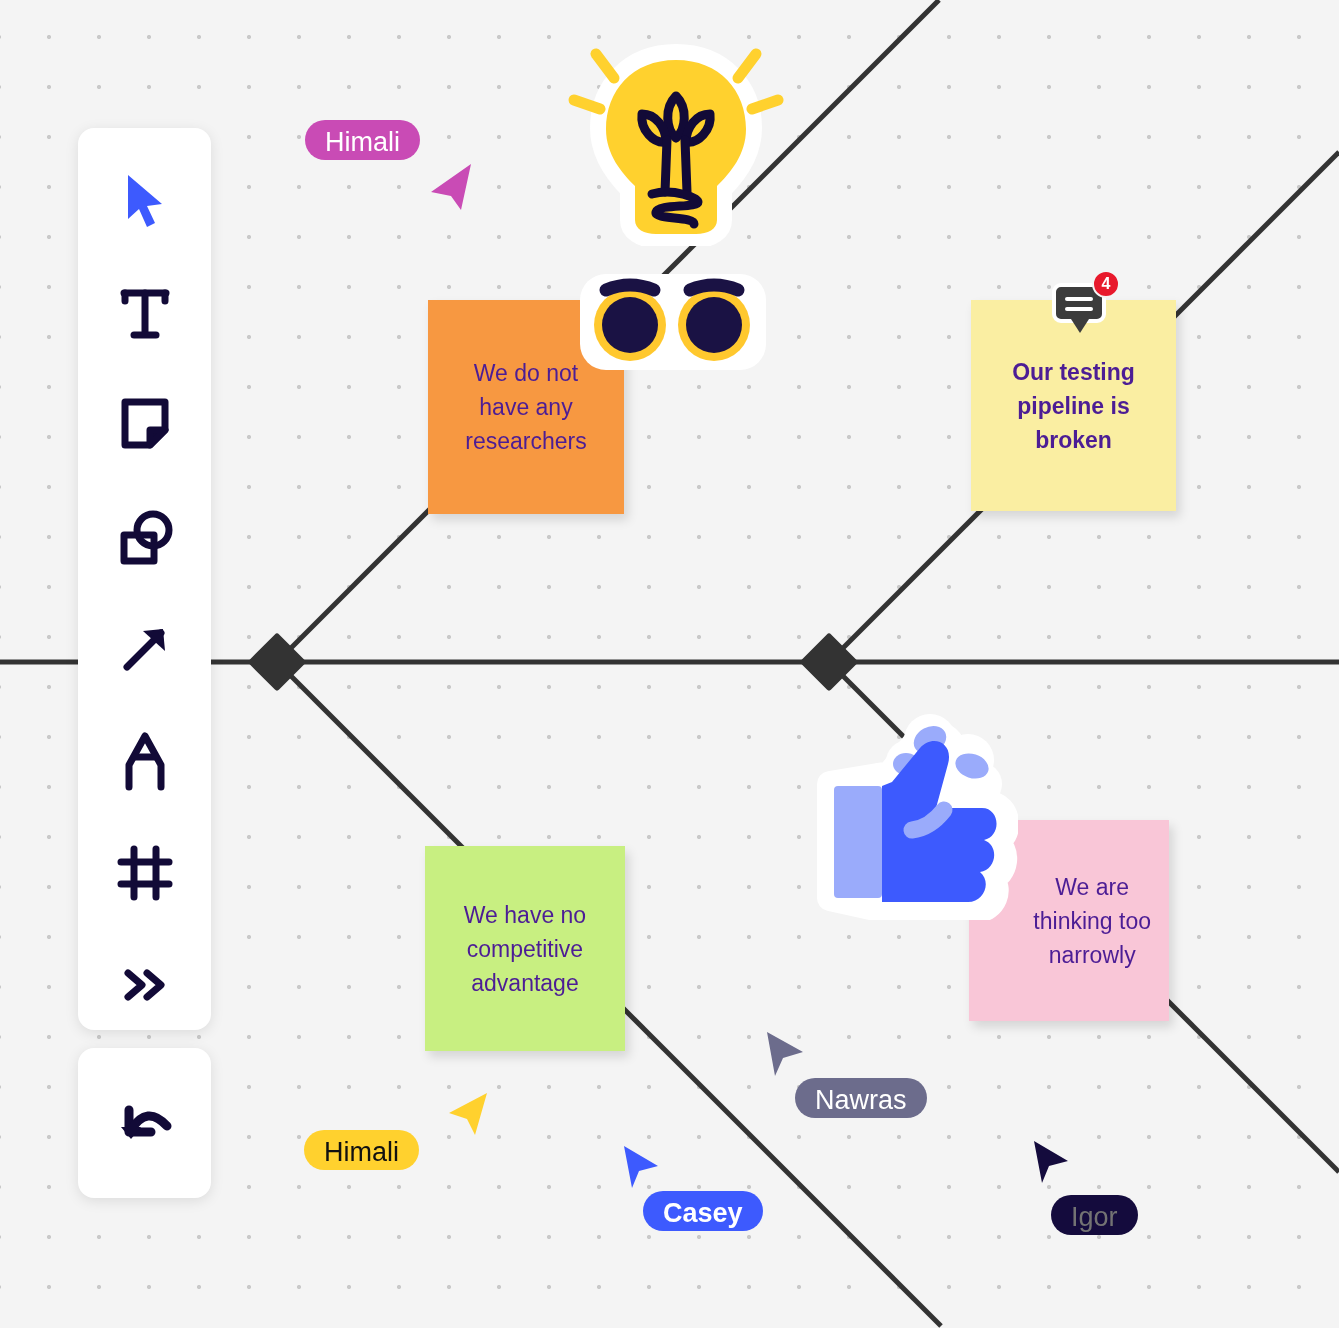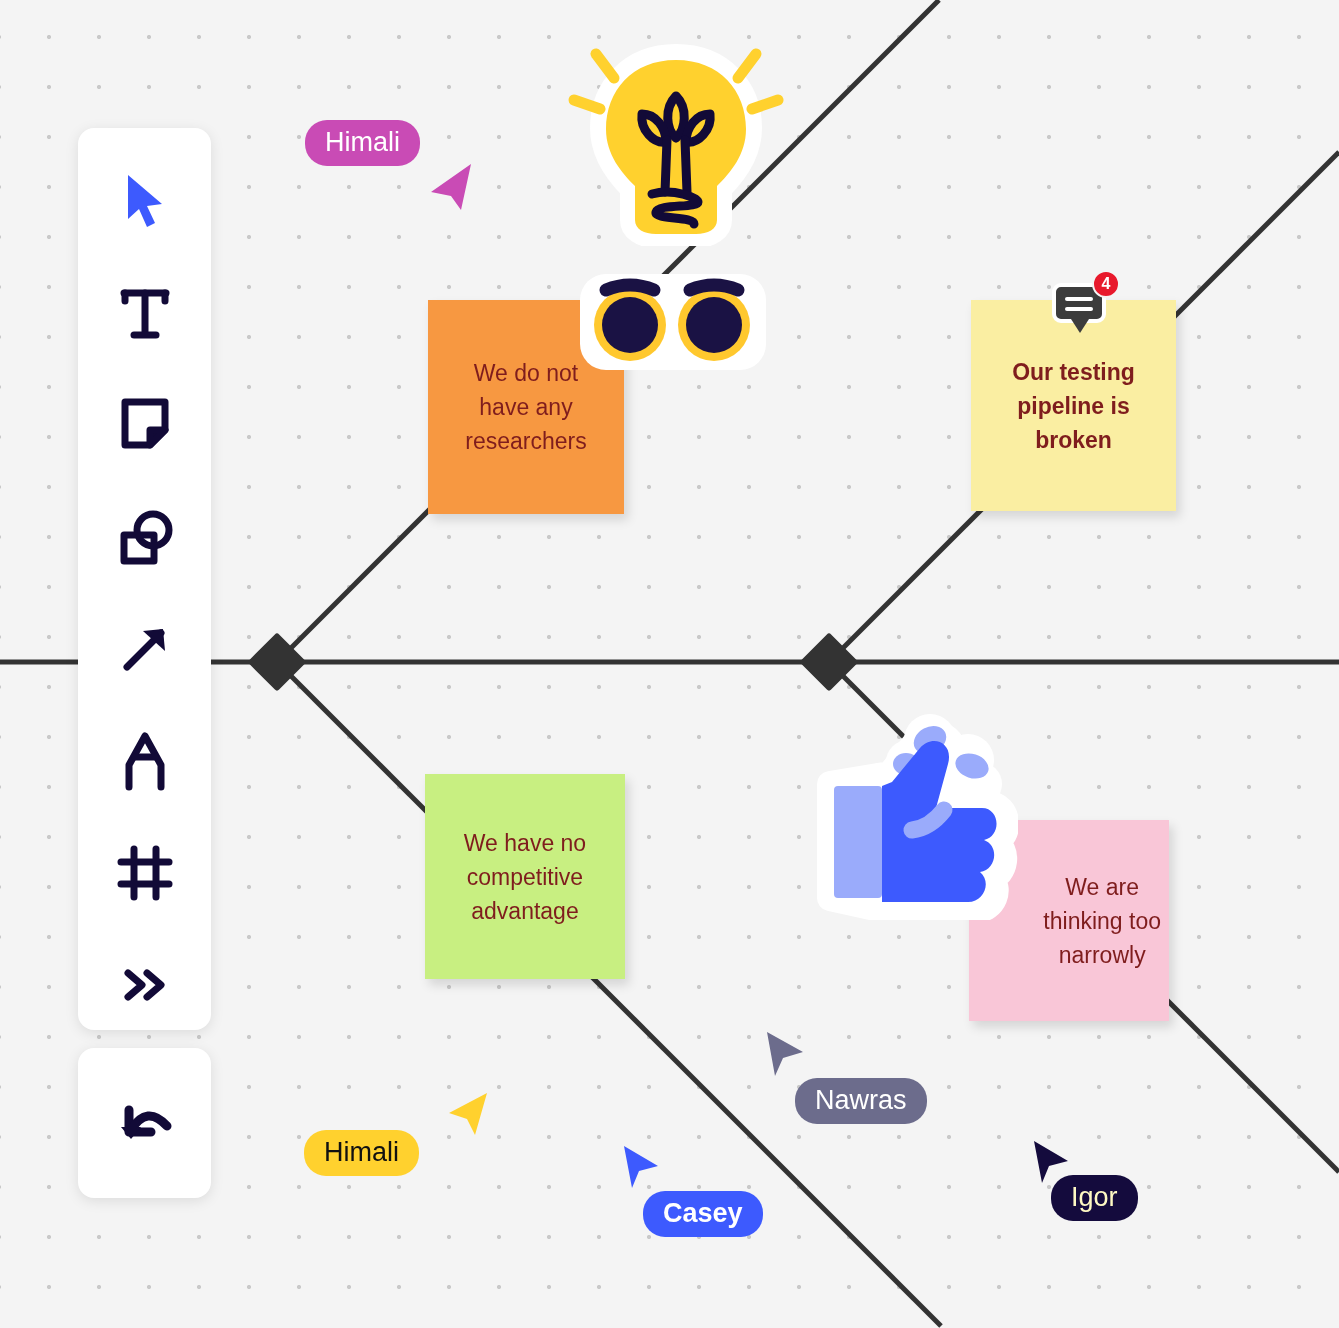--- a/index.html
+++ b/index.html
@@ -26,24 +26,24 @@
   
   #fishbone { position: absolute; left: 0; top: 0; width: 1339px; height: 1328px; }
 
   
   .sticky {
     position: absolute;
     display: flex;
     align-items: center;
     justify-content: center;
     text-align: center;
-    color: #7f1d1d;
+    color: #4c1d95;
     font-size: 23px;
     line-height: 34px;
-    padding: 10px 8px;
+    padding: 10px 18px;
     box-shadow: 4px 6px 10px rgba(0,0,0,0.13);
   }
   .sticky-text { display: block; white-space: pre-line; }
 
   
   .comment-badge {
     position: absolute;
     width: 54px; height: 44px;
   }
   .comment-bubble {
@@ -82,21 +82,21 @@
 
   
   .sticker { position: absolute; }
 
   
   .cursor-group { position: absolute; }
   .cursor-arrow { position: absolute; }
   .cursor-label {
     position: absolute;
     border-radius: 22px;
-    padding: 7px 20px 9px 20px;
+    padding: 7px 20px 3px 20px;
     font-size: 27px;
     line-height: 30px;
     white-space: nowrap;
   }
 
   
   #toolbar {
     position: absolute;
     left: 78px; top: 128px;
     width: 133px; height: 902px;
@@ -151,21 +151,21 @@
 have any
 researchers</span>
   </div>
 
   <div class="sticky" id="sticky-1" style="left:971px; top:300px; width:205px; height:211px; background:#faeea2;font-weight:bold;">
     <span class="sticky-text">Our testing
 pipeline is
 broken</span>
   </div>
 
-  <div class="sticky" id="sticky-2" style="left:425px; top:774px; width:200px; height:205px; background:#c8ef81;">
+  <div class="sticky" id="sticky-2" style="left:425px; top:846px; width:200px; height:205px; background:#c8ef81;">
     <span class="sticky-text">We have no
 competitive
 advantage</span>
   </div>
 
   <div class="sticky" id="sticky-3" style="left:969px; top:820px; width:200px; height:201px; background:#f9c6d7;justify-content:flex-end;">
     <span class="sticky-text">We are
 thinking too
 narrowly</span>
   </div>
@@ -275,21 +275,21 @@
     <svg class="cursor-arrow" style="left:0; top:0;" width="42" height="46" viewBox="0 0 42 46" xmlns="http://www.w3.org/2000/svg">
       <path d="M4 2 L 38 22 L 19 27 L 12 44 Z" fill="#3d5afe"></path>
     </svg>
     <div class="cursor-label" style="left:23px; top:47px; background:#3d5afe; color:#ffffff;font-weight:bold;">Casey</div>
   </div>
 
   <div class="cursor-group" style="left:1030px; top:1139px;">
     <svg class="cursor-arrow" style="left:0; top:0;" width="42" height="46" viewBox="0 0 42 46" xmlns="http://www.w3.org/2000/svg">
       <path d="M4 2 L 38 22 L 19 27 L 12 44 Z" fill="#140b3d"></path>
     </svg>
-    <div class="cursor-label" style="left:21px; top:36px; background:#140b3d; color:#fef9c3;">Igor</div>
+    <div class="cursor-label" style="left:21px; top:56px; background:#140b3d; color:#737373;">Igor</div>
   </div>
 
   <div id="toolbar">
 
     <div class="tool">
       <svg width="46" height="56" viewBox="0 0 46 56" xmlns="http://www.w3.org/2000/svg">
         <path d="M6 2 L 6 46 L 17 36 L 25 54 L 33 50 L 25 33 L 40 31 Z" fill="#3d5afe"></path>
       </svg>
     </div>
 

